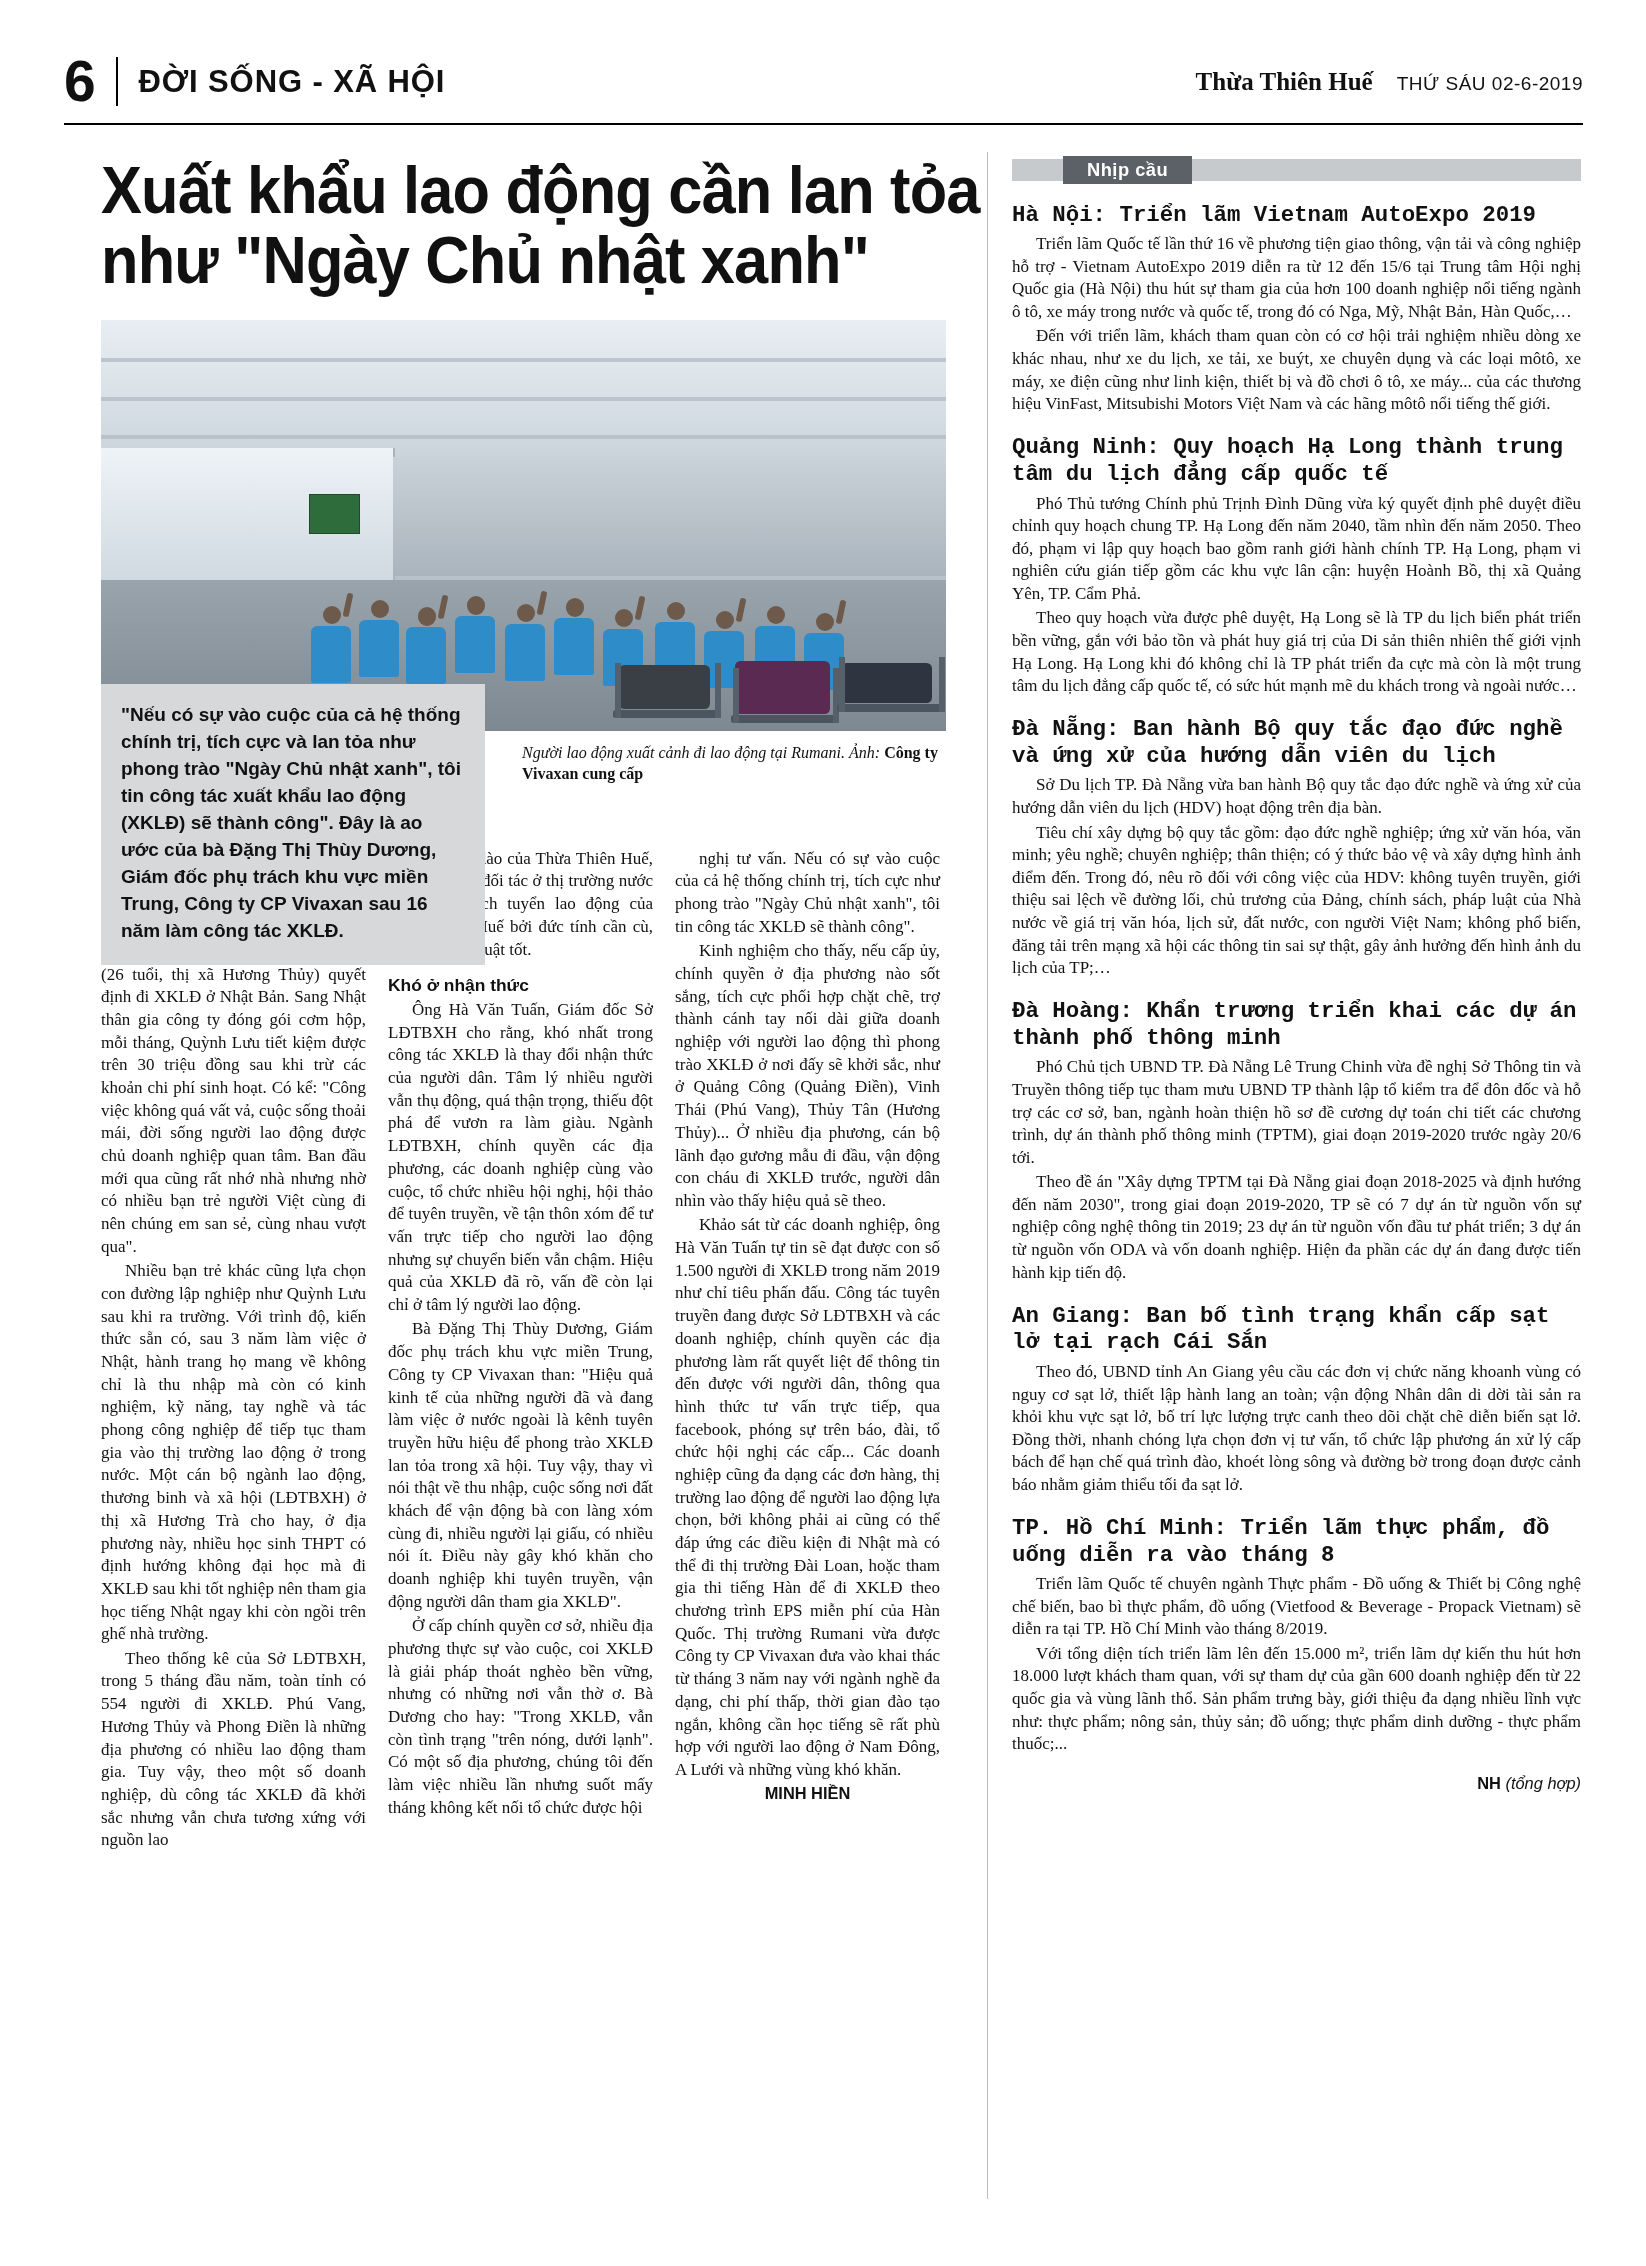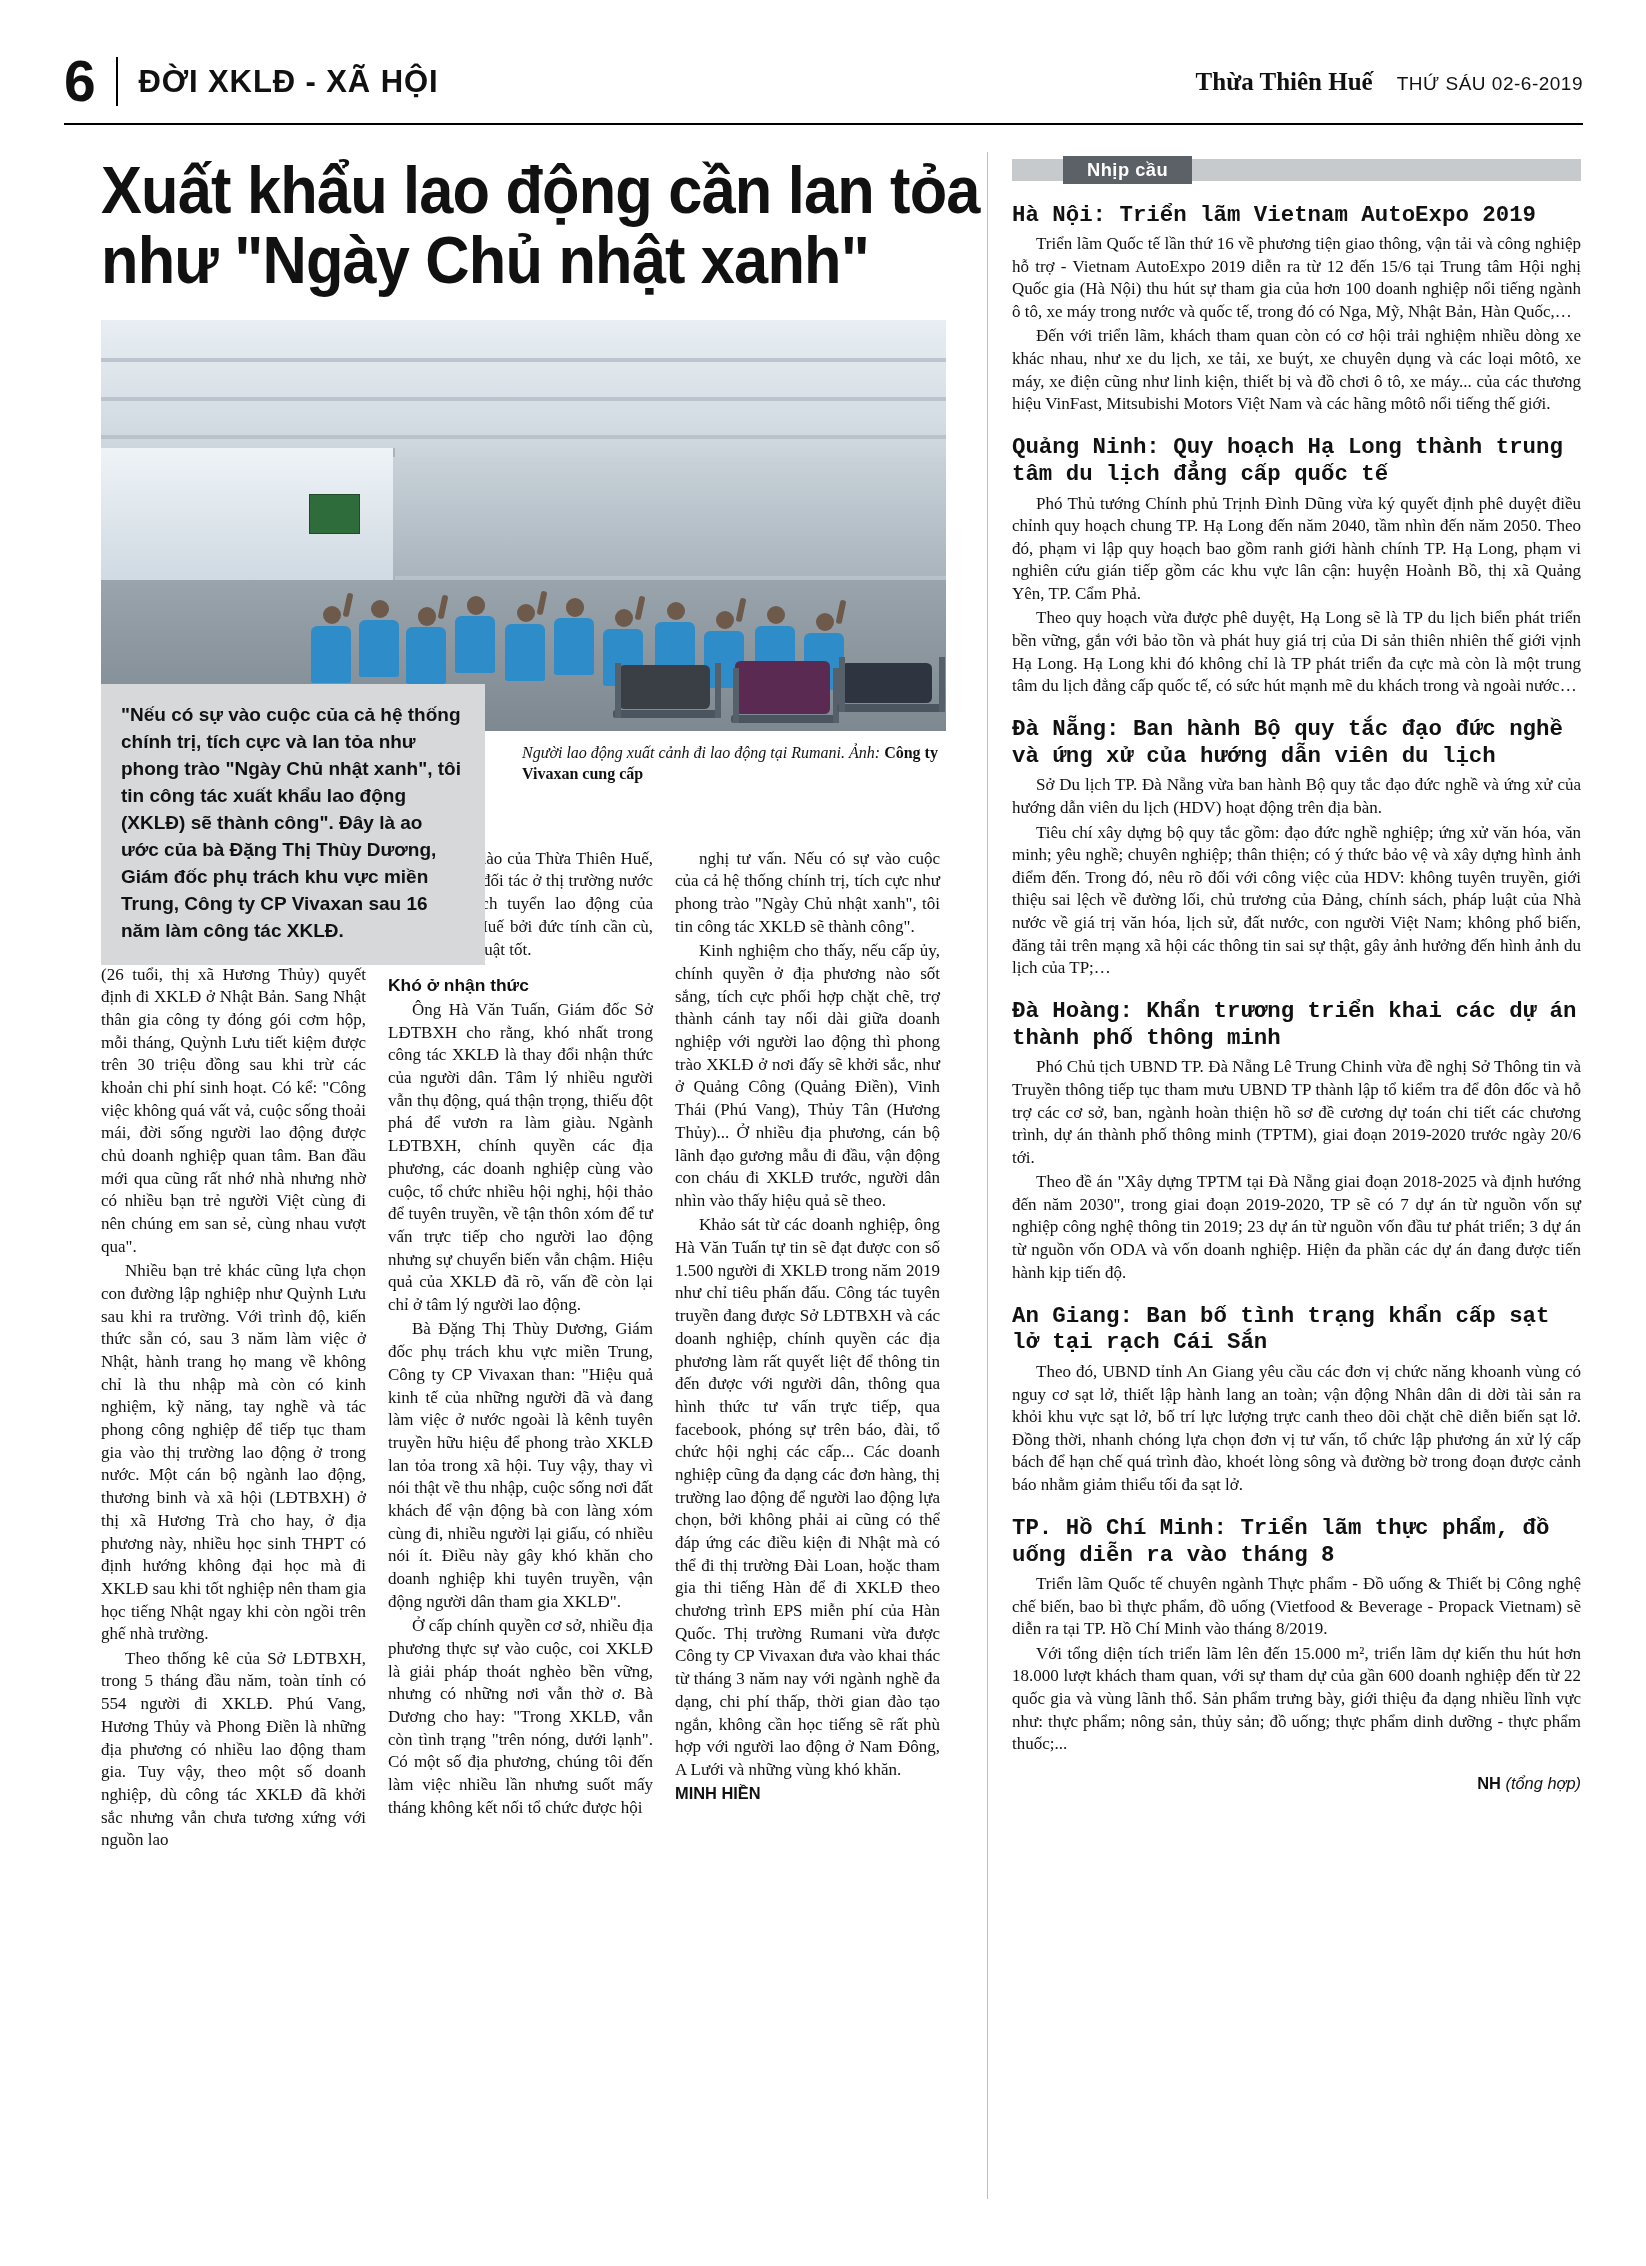--- a/index.html
+++ b/index.html
@@ -194,21 +194,21 @@
     font-weight:bold;
     font-size:17.4px;
     margin:0 0 5.5px 0;
     text-indent:0 !important;
   }
   .sub.spaced{margin-top:12.8px;}
   .byline{
     font-family:"Liberation Sans", sans-serif;
     font-weight:bold;
     font-size:16.4px;
-    text-align:left;
+    text-align:center;
     margin-top:9.1px;
     text-indent:0 !important;
   }
 
   
   .rail-header{
     display:flex;
     align-items:center;
     height:35px;
     margin-bottom:14.6px;
@@ -251,21 +251,21 @@
   .rail-byline i{font-style:italic;}
 </style>
 </head>
 <body>
 
 <div class="page">
 
   <div class="masthead">
     <div class="folio">6</div>
     <div class="folio-rule"></div>
-    <div class="section-title">ĐỜI XKLĐ - XÃ HỘI</div>
+    <div class="section-title">ĐỜI SỐNG - XÃ HỘI</div>
     <div class="masthead-right">
       <div class="paper-name">Thừa Thiên Huế</div>
       <div class="paper-date">THỨ SÁU 02-6-2019</div>
     </div>
   </div>
 
   <div class="body-wrap">
 
     <div class="left-col">
 

